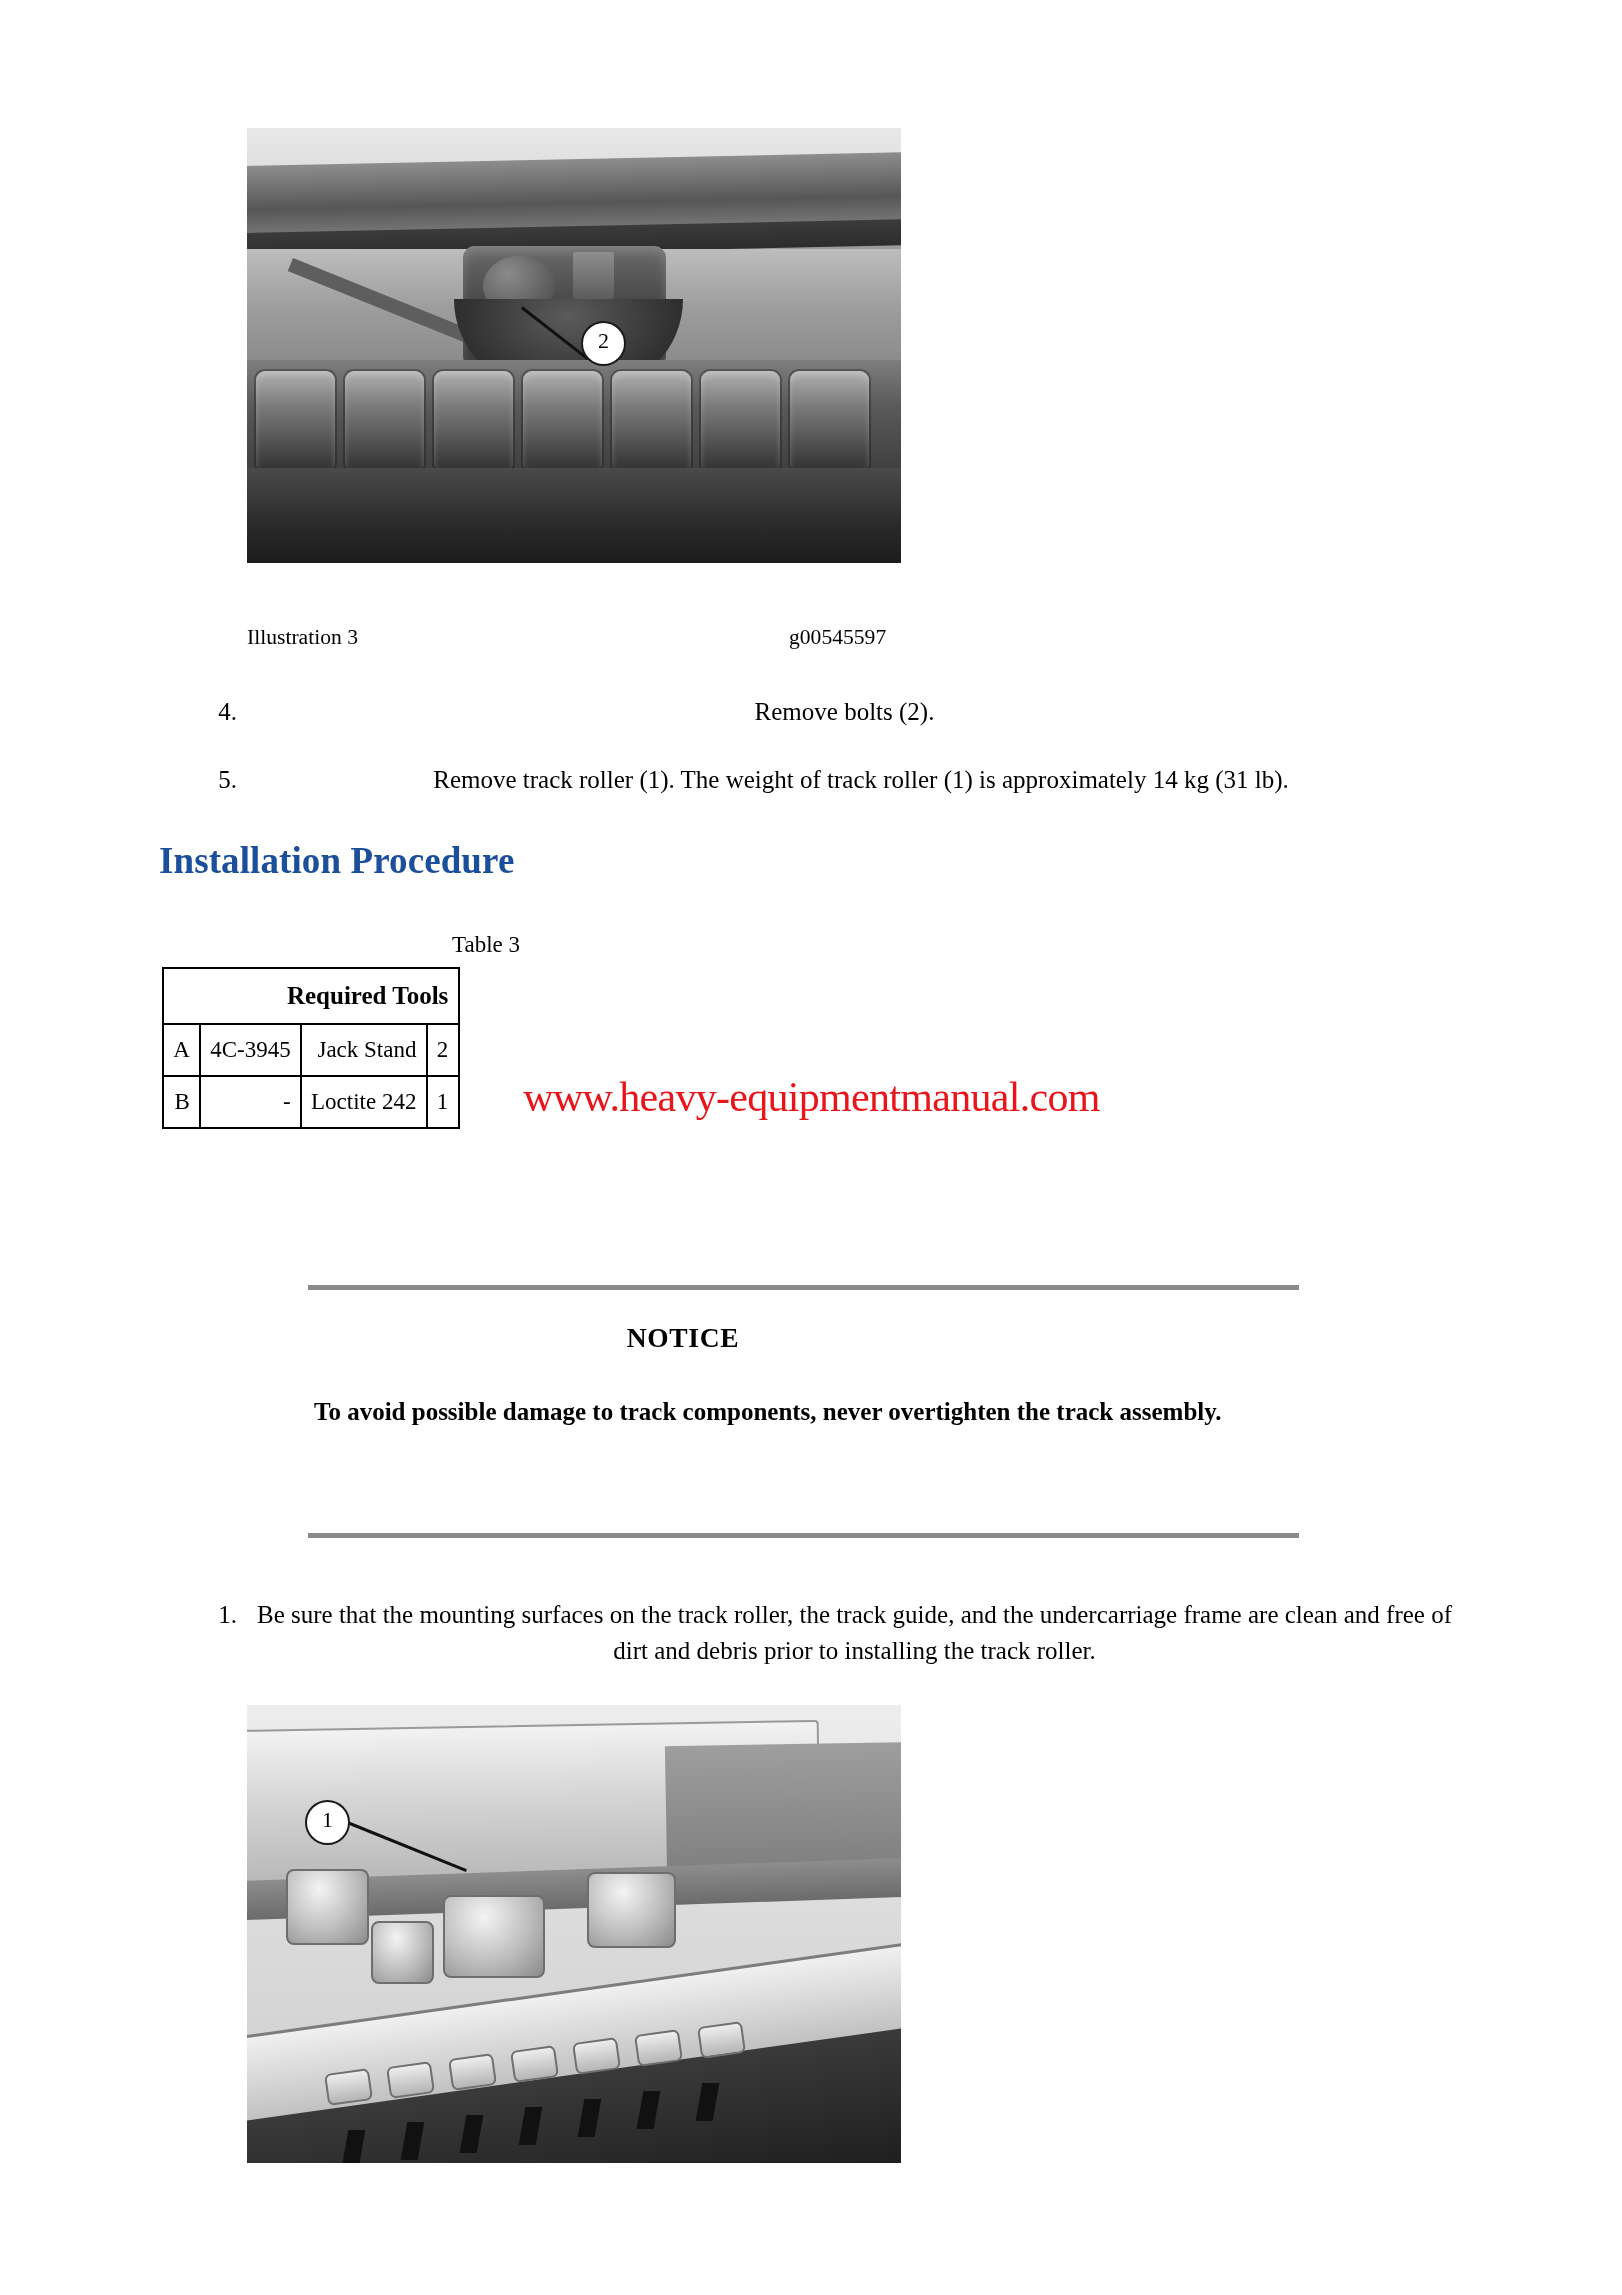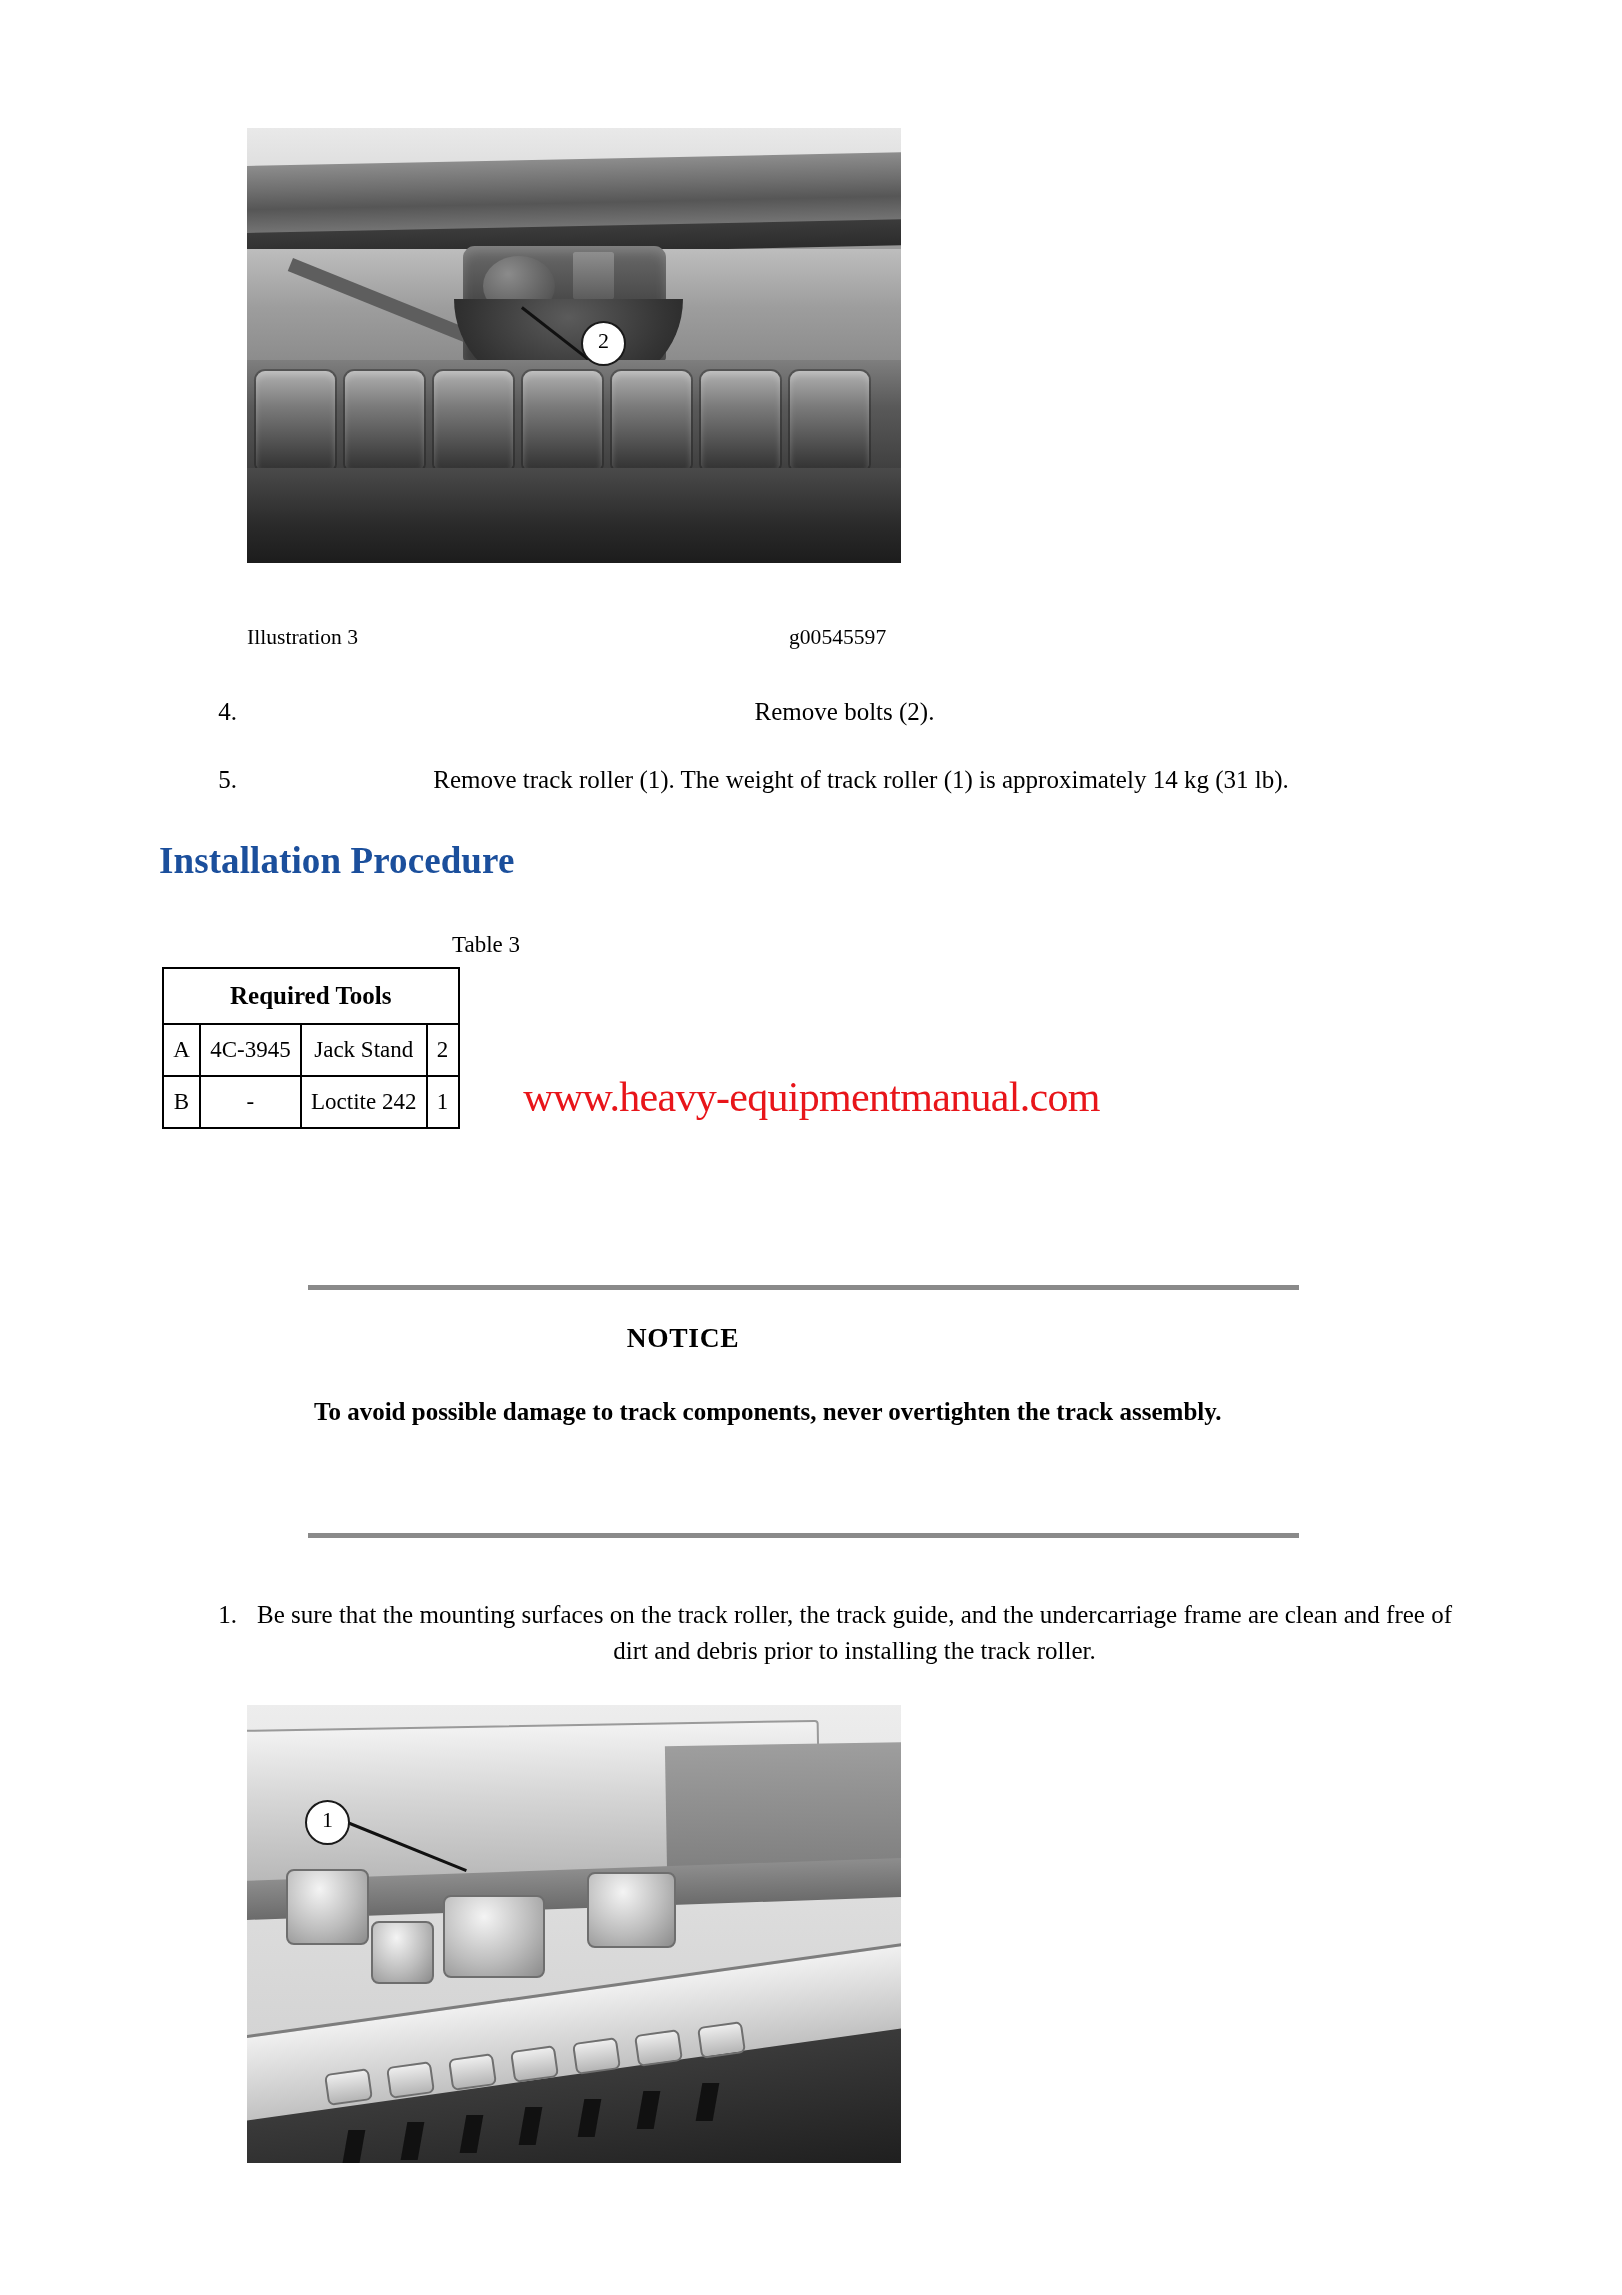--- a/index.html
+++ b/index.html
@@ -164,21 +164,21 @@
   table.tools {
     position: absolute;
     left: 162px;
     top: 967px;
     border-collapse: collapse;
     font-size: 23px;
   }
   table.tools td, table.tools th {
     border: 2px solid #000;
     padding: 6.5px 9.2px;
-    text-align: center;
+    text-align: right;
     font-weight: normal;
     height: 37px;
   }
   table.tools th.title {
     font-weight: bold;
     font-size: 25px;
     height: 41px;
   }
   table.tools tr.head td {
     font-weight: bold;

